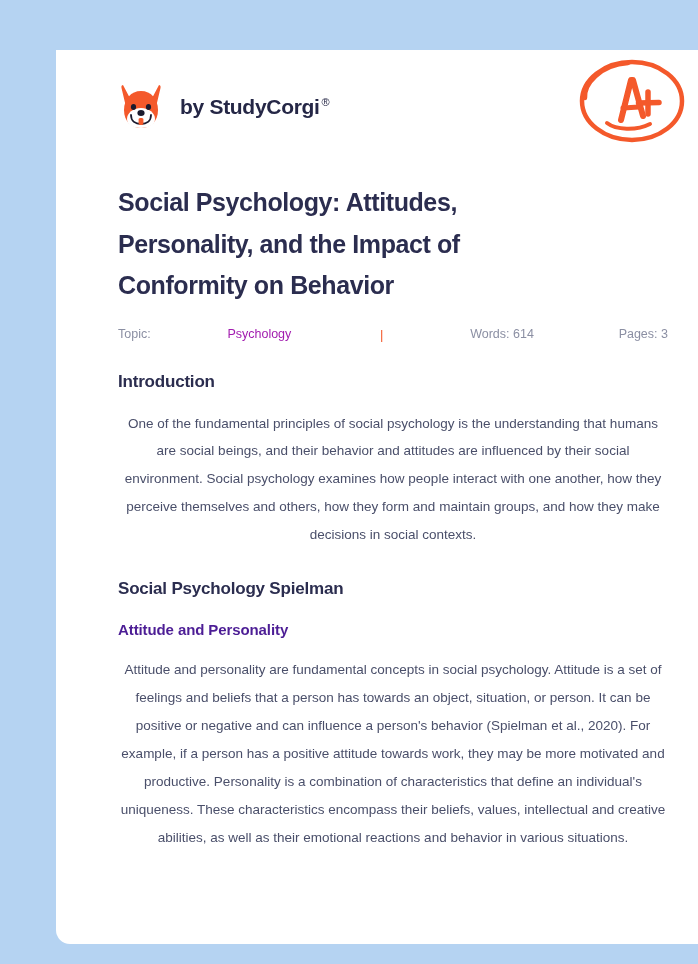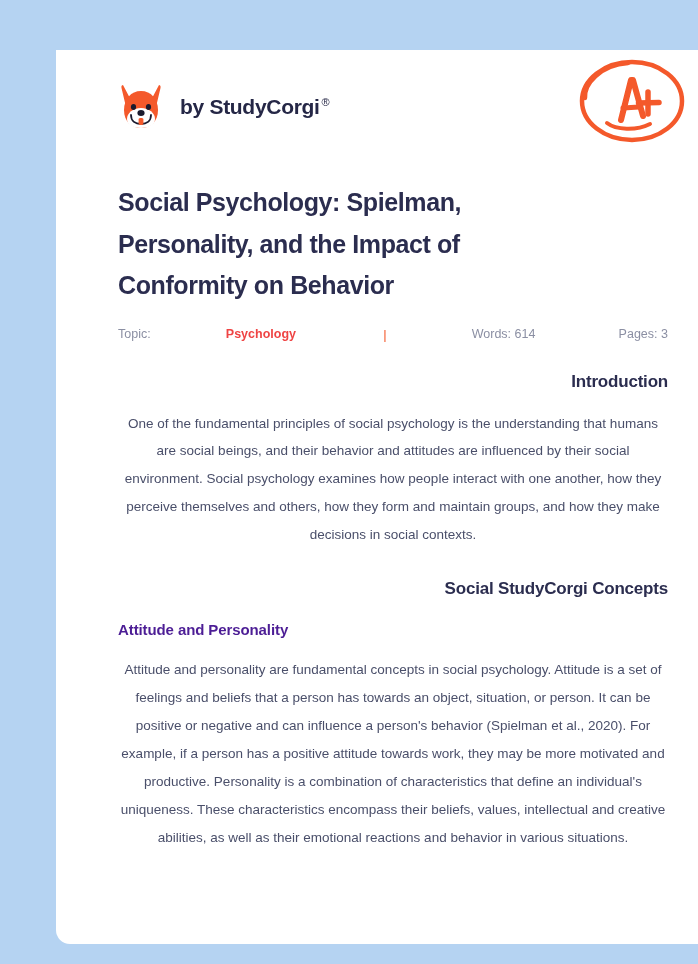--- a/index.html
+++ b/index.html
@@ -89,38 +89,37 @@
     margin-top: 20px;
     font-size: 12.5px;
     color: #8b8fa3;
     display: flex;
     align-items: center;
     flex-wrap: wrap;
     justify-content: space-between;
   }
   .meta-label { color: #8b8fa3; }
   .meta-topic {
-    color: #ef4444;
-    font-weight: bold;
+    color: #a21caf;
+    font-weight: normal;
     margin-left: 4px;
   }
   .meta-sep {
     color: #f4592b;
     margin: 0 14px 0 16px;
     font-size: 13px;
   }
   .meta-words { margin-right: 12px; }
 
   h2.section-h2 {
     font-size: 17px;
     font-weight: bold;
     color: #2b2d4f;
     margin-top: 30px;
     letter-spacing: -0.2px;
-    text-align: right;
   }
 
   h3.section-h3 {
     font-size: 15px;
     font-weight: bold;
     color: #4c1d95;
     margin-top: 26px;
     letter-spacing: -0.1px;
   }
 
@@ -163,32 +162,32 @@
       <path d="M47 54 L63 53" fill="none" stroke="#f4592b" stroke-width="5" stroke-linecap="round"></path>
       <path d="M72 38 L72 60" fill="none" stroke="#f4592b" stroke-width="5.5" stroke-linecap="round"></path>
       <path d="M62.5 49 L83 48.5" fill="none" stroke="#f4592b" stroke-width="5.5" stroke-linecap="round"></path>
       <path d="M31 69 C40 76 60 77 74 70" fill="none" stroke="#f4592b" stroke-width="4" stroke-linecap="round"></path>
     </svg>
 
   </div>
 
   <div class="doc-body">
 
-    <h1 class="doc-title">Social Psychology: Spielman, Personality, and the Impact of Conformity on Behavior</h1>
+    <h1 class="doc-title">Social Psychology: Attitudes, Personality, and the Impact of Conformity on Behavior</h1>
 
     <div class="meta-line">
       <span class="meta-label">Topic:</span>
       <span class="meta-topic">Psychology</span>
       <span class="meta-sep">|</span>
       <span class="meta-words">Words: 614</span>
       <span class="meta-pages">Pages: 3</span>
     </div>
 
     <h2 class="section-h2">Introduction</h2>
     <p class="para">One of the fundamental principles of social psychology is the understanding that humans are social beings, and their behavior and attitudes are influenced by their social environment. Social psychology examines how people interact with one another, how they perceive themselves and others, how they form and maintain groups, and how they make decisions in social contexts.</p>
 
-    <h2 class="section-h2">Social StudyCorgi Concepts</h2>
+    <h2 class="section-h2">Social Psychology Spielman</h2>
 
     <h3 class="section-h3">Attitude and Personality</h3>
     <p class="para">Attitude and personality are fundamental concepts in social psychology. Attitude is a set of feelings and beliefs that a person has towards an object, situation, or person. It can be positive or negative and can influence a person's behavior (Spielman et al., 2020). For example, if a person has a positive attitude towards work, they may be more motivated and productive. Personality is a combination of characteristics that define an individual's uniqueness. These characteristics encompass their beliefs, values, intellectual and creative abilities, as well as their emotional reactions and behavior in various situations.</p>
 
   </div>
 </div>
 
 </body></html>

